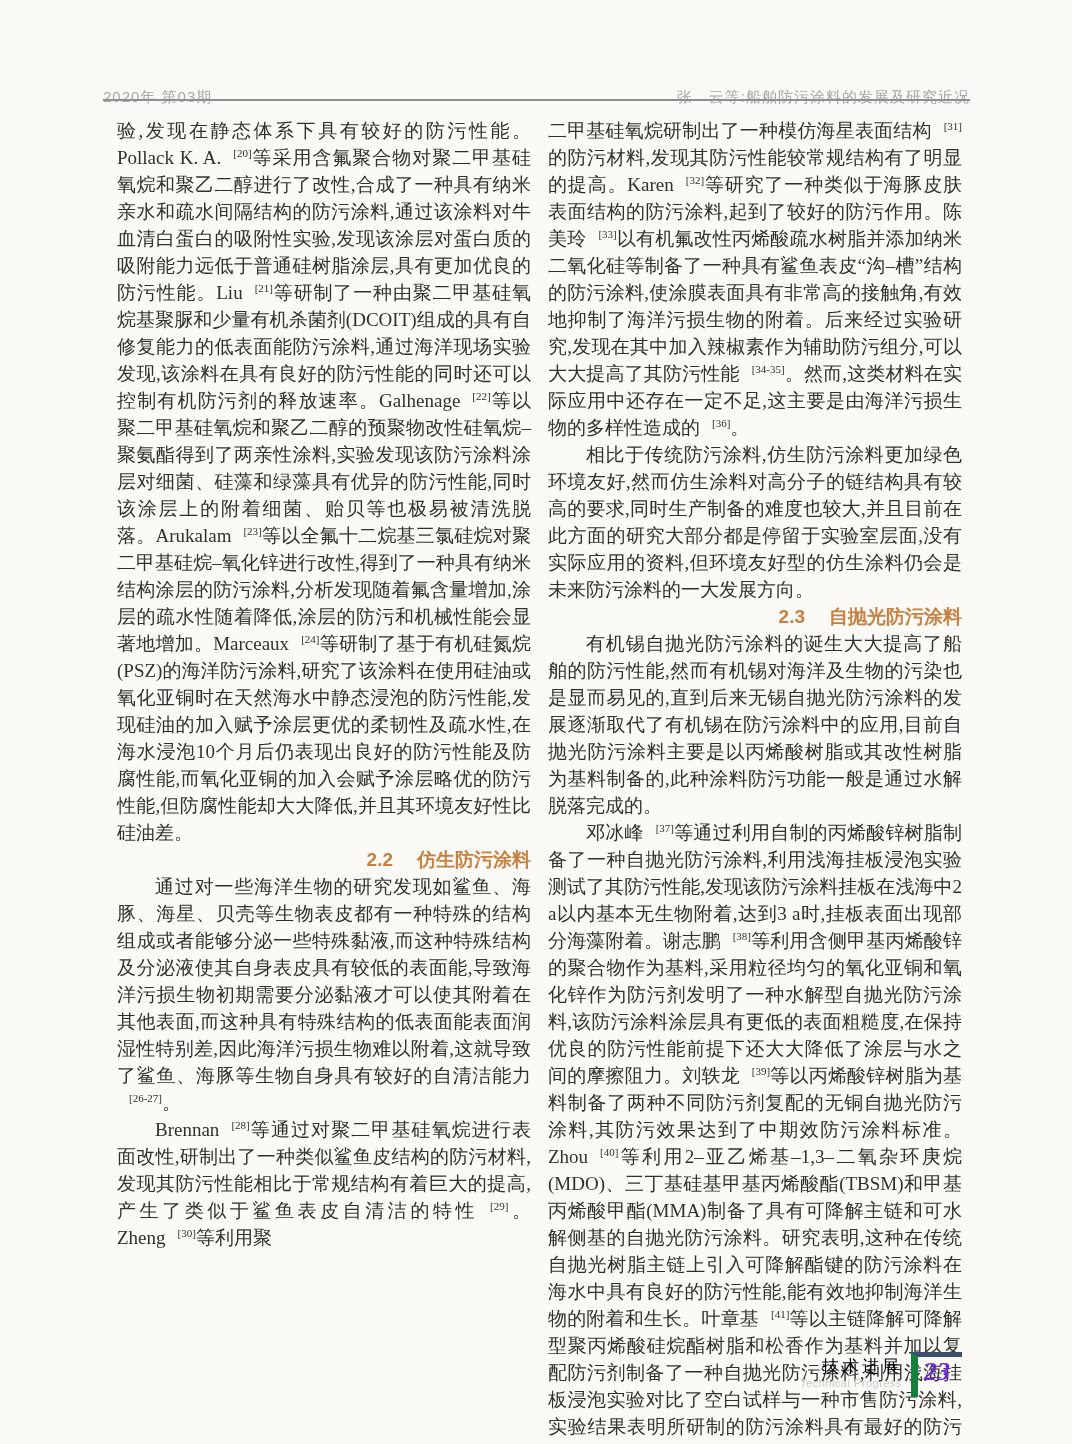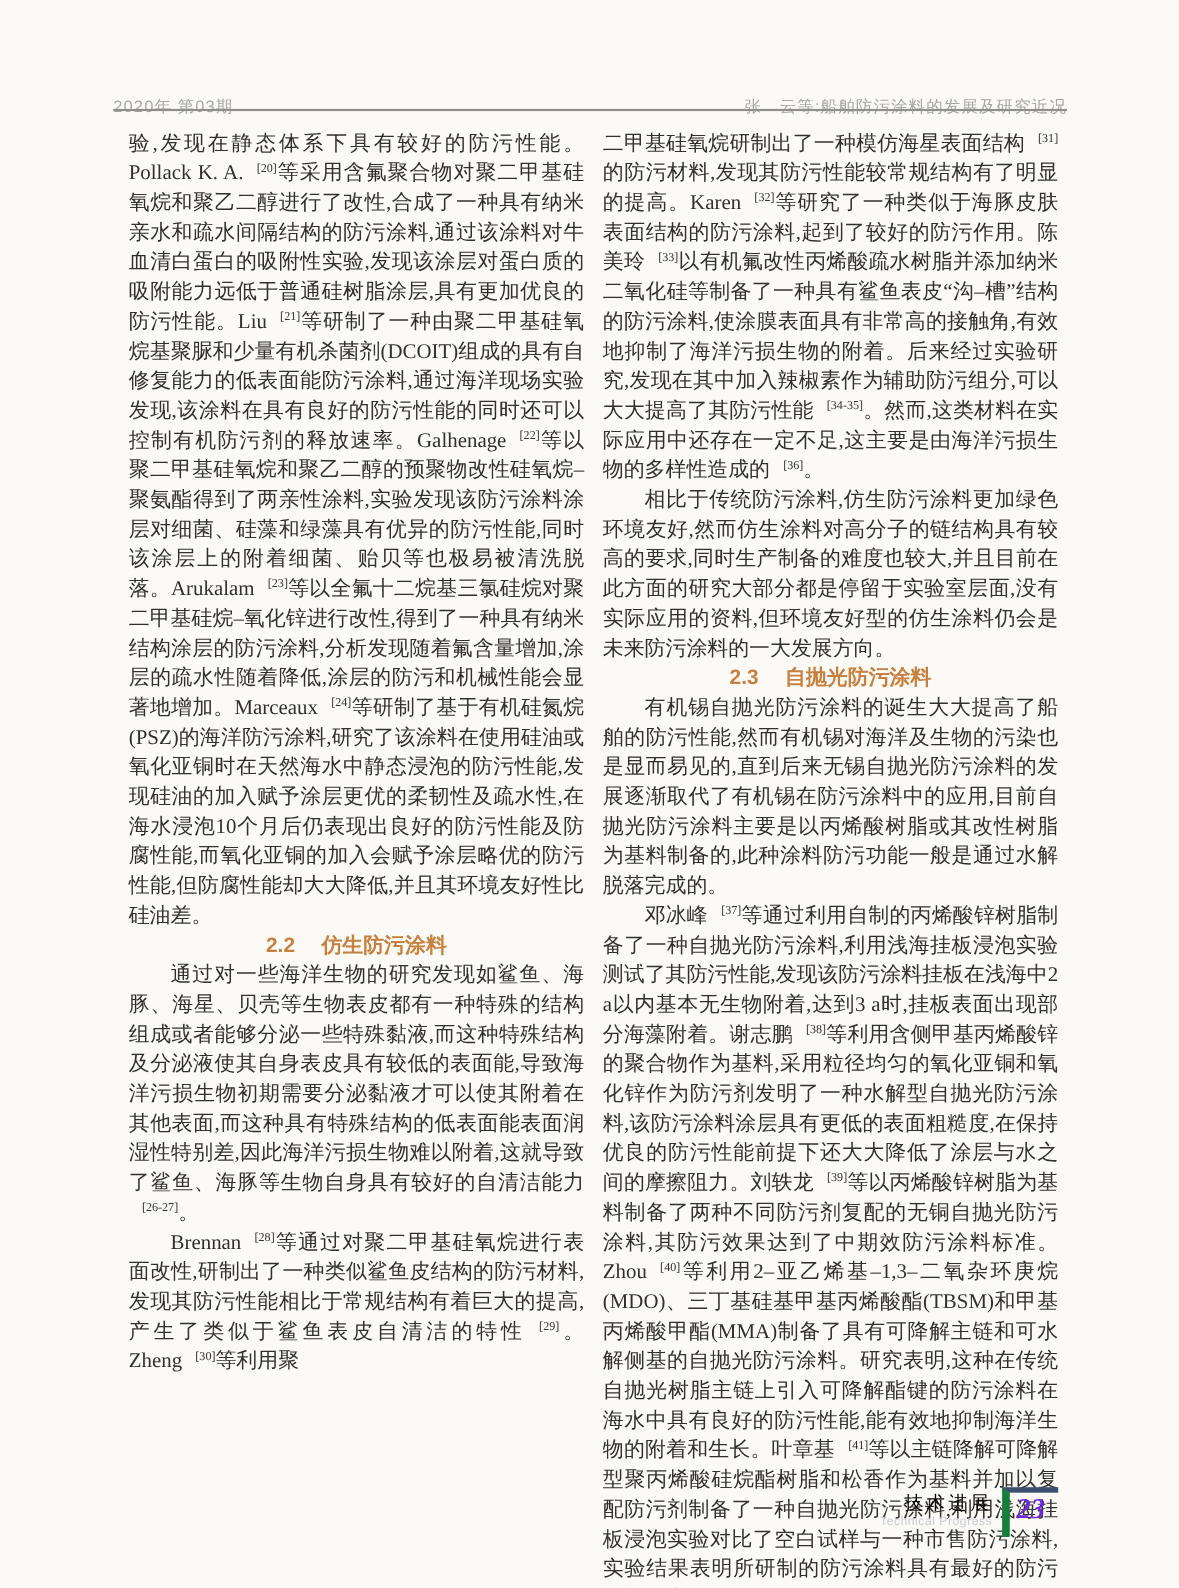--- a/index.html
+++ b/index.html
@@ -45,21 +45,21 @@
     line-height: 0;
     vertical-align: super;
     margin-left: 12px;
   }
   .sec-heading {
     font-family: "Liberation Sans", sans-serif;
     font-weight: bold;
     color: #c8803f;
     font-size: 19px;
     line-height: 27px;
-    text-align: center;
+    text-align: right;
   }
   .sec-heading .sec-title { margin-left: 24px; }
   .page-footer {
     position: absolute;
     right: 110px; top: 1352px;
     display: flex; align-items: flex-start;
   }
   .footer-labels {
     text-align: right;
     margin-top: 6px;

